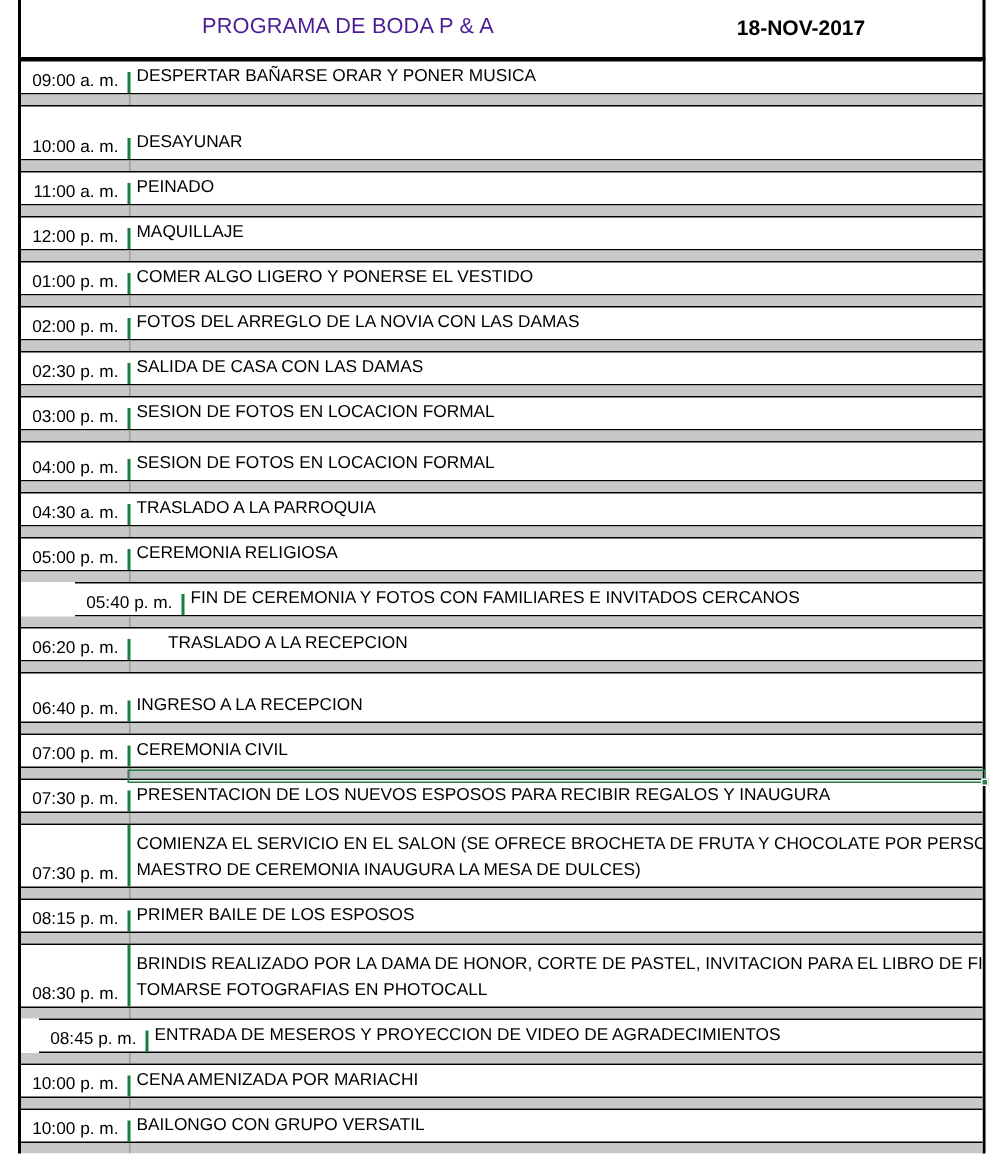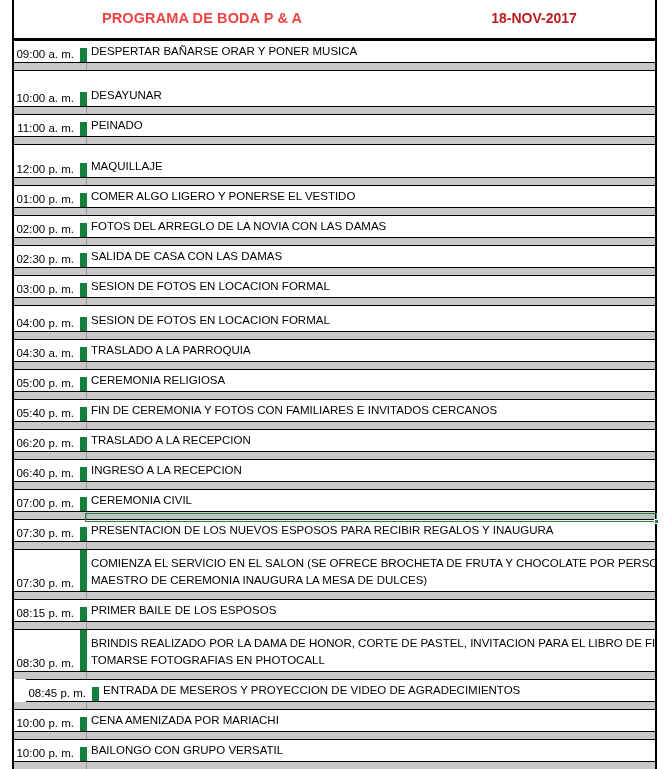--- a/index.html
+++ b/index.html
@@ -34,36 +34,36 @@
     border-left: 2px solid #000000;
     border-right: 2px solid #000000;
     border-bottom: 2px solid #000000;
     box-sizing: border-box;
   }
   #title-text {
     position: absolute;
     left: 88px;
     top: 10px;
     width: 260px;
-    text-align: left;
+    text-align: center;
     font-size: 14.5px;
-    font-weight: bold;
-    color: #ef4444;
+    font-weight: normal;
+    color: #4c1d95;
     letter-spacing: 0.1px;
     white-space: nowrap;
   }
   #title-date {
     position: absolute;
     left: 432px;
     top: 10px;
     width: 176px;
     text-align: center;
     font-size: 14px;
     font-weight: bold;
-    color: #b91c1c;
+    color: #000000;
     white-space: nowrap;
   }
 
   
   #grid {
     position: absolute;
     left: 12px;
     top: 40px;
     width: 645px;
     box-sizing: border-box;
@@ -79,21 +79,21 @@
     border-bottom: 1px solid #000000;
     border-top: 1px solid #000000;
     box-sizing: border-box;
   }
   .row.tall { align-items: stretch; }
 
   .cell-time {
     flex: 0 0 73px;
     width: 73px;
     box-sizing: border-box;
-    border-right: 7px solid #15803d;
+    border-right: 2px solid #15803d;
     display: flex;
     align-items: flex-end;
     justify-content: flex-end;
     padding: 0 6px 2px 0;
     font-size: 11.5px;
     color: #000000;
     white-space: nowrap;
   }
   .cell-task {
     flex: 1 1 auto;
@@ -181,21 +181,21 @@
       </div>
       <div class="row" style="height: 23px;">
         <div class="cell-time">11:00 a. m.</div>
         <div class="cell-task">
           <div class="line">PEINADO</div>
         </div>
       </div>
       <div class="spacer">
         <div class="seg-time"></div>
       </div>
-      <div class="row" style="height: 34px;">
+      <div class="row" style="height: 23px;">
         <div class="cell-time">12:00 p. m.</div>
         <div class="cell-task">
           <div class="line">MAQUILLAJE</div>
         </div>
       </div>
       <div class="spacer">
         <div class="seg-time"></div>
       </div>
       <div class="row" style="height: 23px;">
         <div class="cell-time">01:00 p. m.</div>
@@ -253,39 +253,39 @@
       </div>
       <div class="row" style="height: 23px;">
         <div class="cell-time">05:00 p. m.</div>
         <div class="cell-task">
           <div class="line">CEREMONIA RELIGIOSA</div>
         </div>
       </div>
       <div class="spacer">
         <div class="seg-time"></div>
       </div>
-      <div class="row" style="height: 23px;">
+      <div class="row" style="height: 23px; margin-left: 36px;">
         <div class="cell-time">05:40 p. m.</div>
         <div class="cell-task">
           <div class="line">FIN DE CEREMONIA Y FOTOS CON FAMILIARES E INVITADOS CERCANOS</div>
         </div>
       </div>
       <div class="spacer">
         <div class="seg-time"></div>
       </div>
-      <div class="row" style="height: 23px;">
+      <div class="row" style="height: 23px; gap: 21px;">
         <div class="cell-time">06:20 p. m.</div>
         <div class="cell-task">
           <div class="line">TRASLADO A LA RECEPCION</div>
         </div>
       </div>
       <div class="spacer">
         <div class="seg-time"></div>
       </div>
-      <div class="row" style="height: 23px;">
+      <div class="row" style="height: 34px;">
         <div class="cell-time">06:40 p. m.</div>
         <div class="cell-task">
           <div class="line">INGRESO A LA RECEPCION</div>
         </div>
       </div>
       <div class="spacer">
         <div class="seg-time"></div>
       </div>
       <div class="row" style="height: 23px;">
         <div class="cell-time">07:00 p. m.</div>

